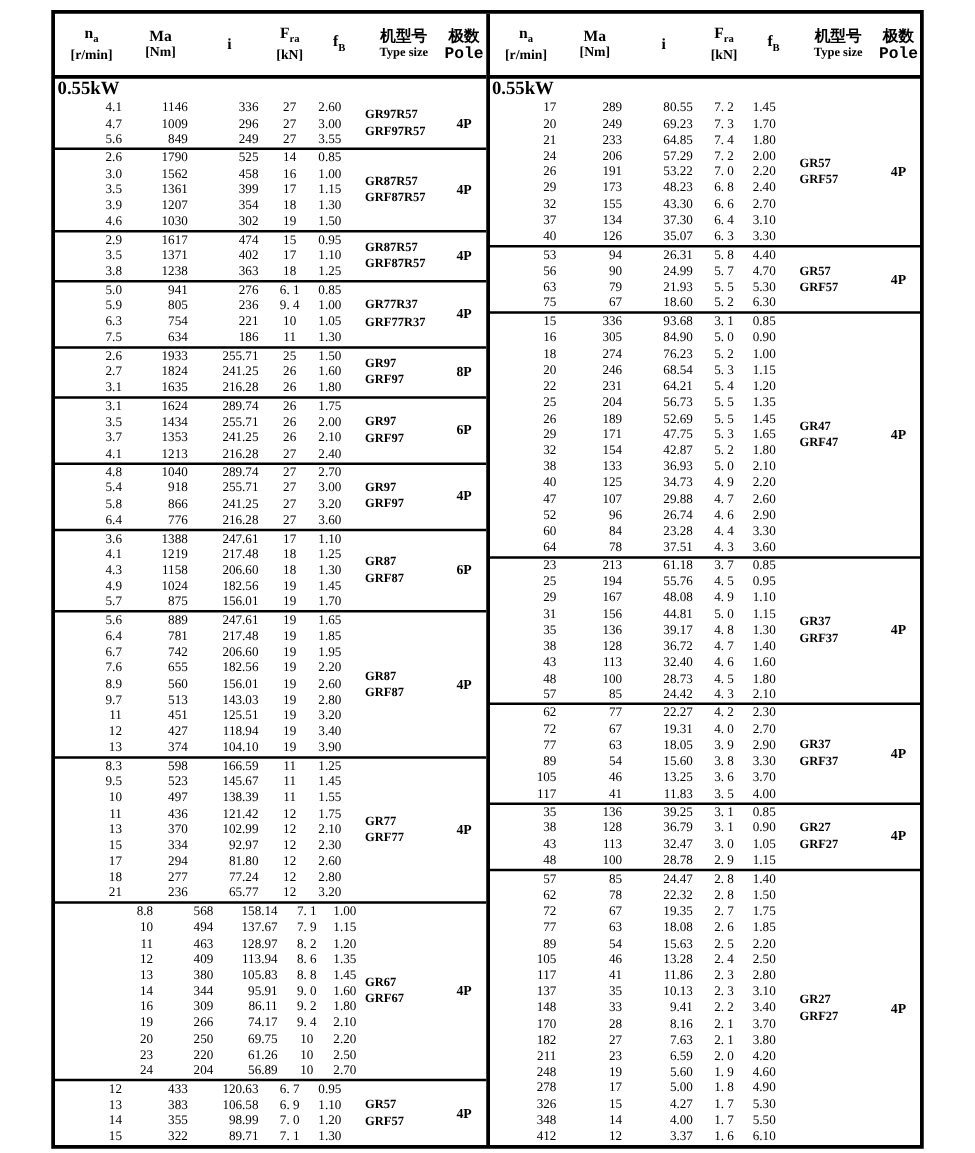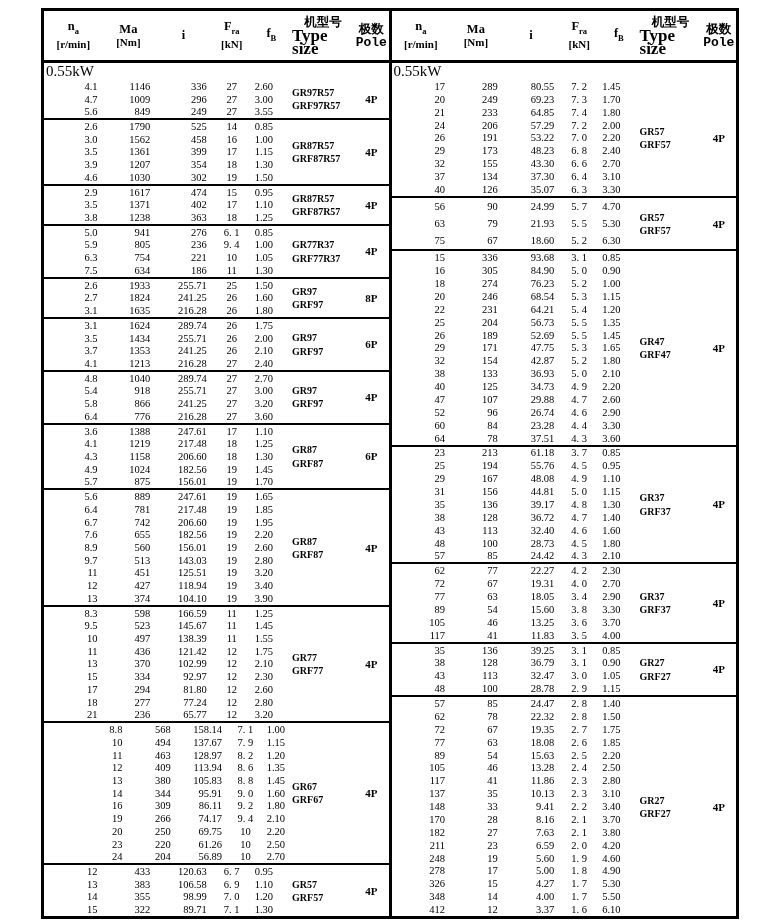--- a/index.html
+++ b/index.html
@@ -16,24 +16,24 @@
   
   .hdr{height:49px;flex-shrink:0;border-bottom:3px solid #000;display:flex;align-items:stretch;}
   .hcell{display:flex;flex-direction:column;justify-content:center;align-items:center;
          font-weight:bold;line-height:13px;}
   .w-na{width:17%}.w-ma{width:15%}.w-i{width:17%}.w-fra{width:11%}.w-fb{width:12%}
   .w-type{width:18%}.w-pole{width:10%}
   .hsym{font-size:12.5px;}
   .hsym sub{font-size:8.5px;}
   .hunit{font-size:11px;}
   .hcn{font-size:12.5px;font-family:"Liberation Sans",sans-serif;}
-  .hen{font-size:17px;}
+  .hen{font-size:10px;}
   .hen-mono{font-size:13px;font-family:"Liberation Mono",monospace;}
   
-  .power-row{height:17px;flex-shrink:0;font-weight:normal;font-size:15px;line-height:16px;padding-left:2px;}
+  .power-row{height:17px;flex-shrink:0;font-weight:bold;font-size:15px;line-height:16px;padding-left:2px;}
   
   .sections{flex:1;display:flex;flex-direction:column;min-height:0;}
   .section{position:relative;display:flex;flex-direction:column;flex-basis:0;min-height:0;
            border-bottom:2px solid #000;box-sizing:border-box;}
   .section:last-child{border-bottom:none;}
   .row{flex:1;display:flex;align-items:center;font-size:10.5px;min-height:0;}
   .cell{display:block;white-space:nowrap;box-sizing:border-box;}
   .c-na{width:17%;text-align:right;padding-right:5px;}
   .c-ma{width:15%;text-align:right;padding-right:4px;}
   .c-i{width:17%;text-align:right;padding-right:6px;}
@@ -711,20 +711,27 @@
             <span class="cell c-fb">3.30</span>
           </div>
           <div class="type-block">
             <div>GR57</div>
             <div>GRF57</div>
           </div>
           <div class="pole-block">4P</div>
         </div>
         <div class="section" style="flex-grow: 4;">
           <div class="row">
+            <span class="cell c-na">53</span>
+            <span class="cell c-ma">94</span>
+            <span class="cell c-i">26.31</span>
+            <span class="cell c-fra">5. 8</span>
+            <span class="cell c-fb">4.40</span>
+          </div>
+          <div class="row">
             <span class="cell c-na">56</span>
             <span class="cell c-ma">90</span>
             <span class="cell c-i">24.99</span>
             <span class="cell c-fra">5. 7</span>
             <span class="cell c-fb">4.70</span>
           </div>
           <div class="row">
             <span class="cell c-na">63</span>
             <span class="cell c-ma">79</span>
             <span class="cell c-i">21.93</span>
@@ -938,21 +945,21 @@
             <span class="cell c-na">72</span>
             <span class="cell c-ma">67</span>
             <span class="cell c-i">19.31</span>
             <span class="cell c-fra">4. 0</span>
             <span class="cell c-fb">2.70</span>
           </div>
           <div class="row">
             <span class="cell c-na">77</span>
             <span class="cell c-ma">63</span>
             <span class="cell c-i">18.05</span>
-            <span class="cell c-fra">3. 4</span>
+            <span class="cell c-fra">3. 9</span>
             <span class="cell c-fb">2.90</span>
           </div>
           <div class="row">
             <span class="cell c-na">89</span>
             <span class="cell c-ma">54</span>
             <span class="cell c-i">15.60</span>
             <span class="cell c-fra">3. 8</span>
             <span class="cell c-fb">3.30</span>
           </div>
           <div class="row">

